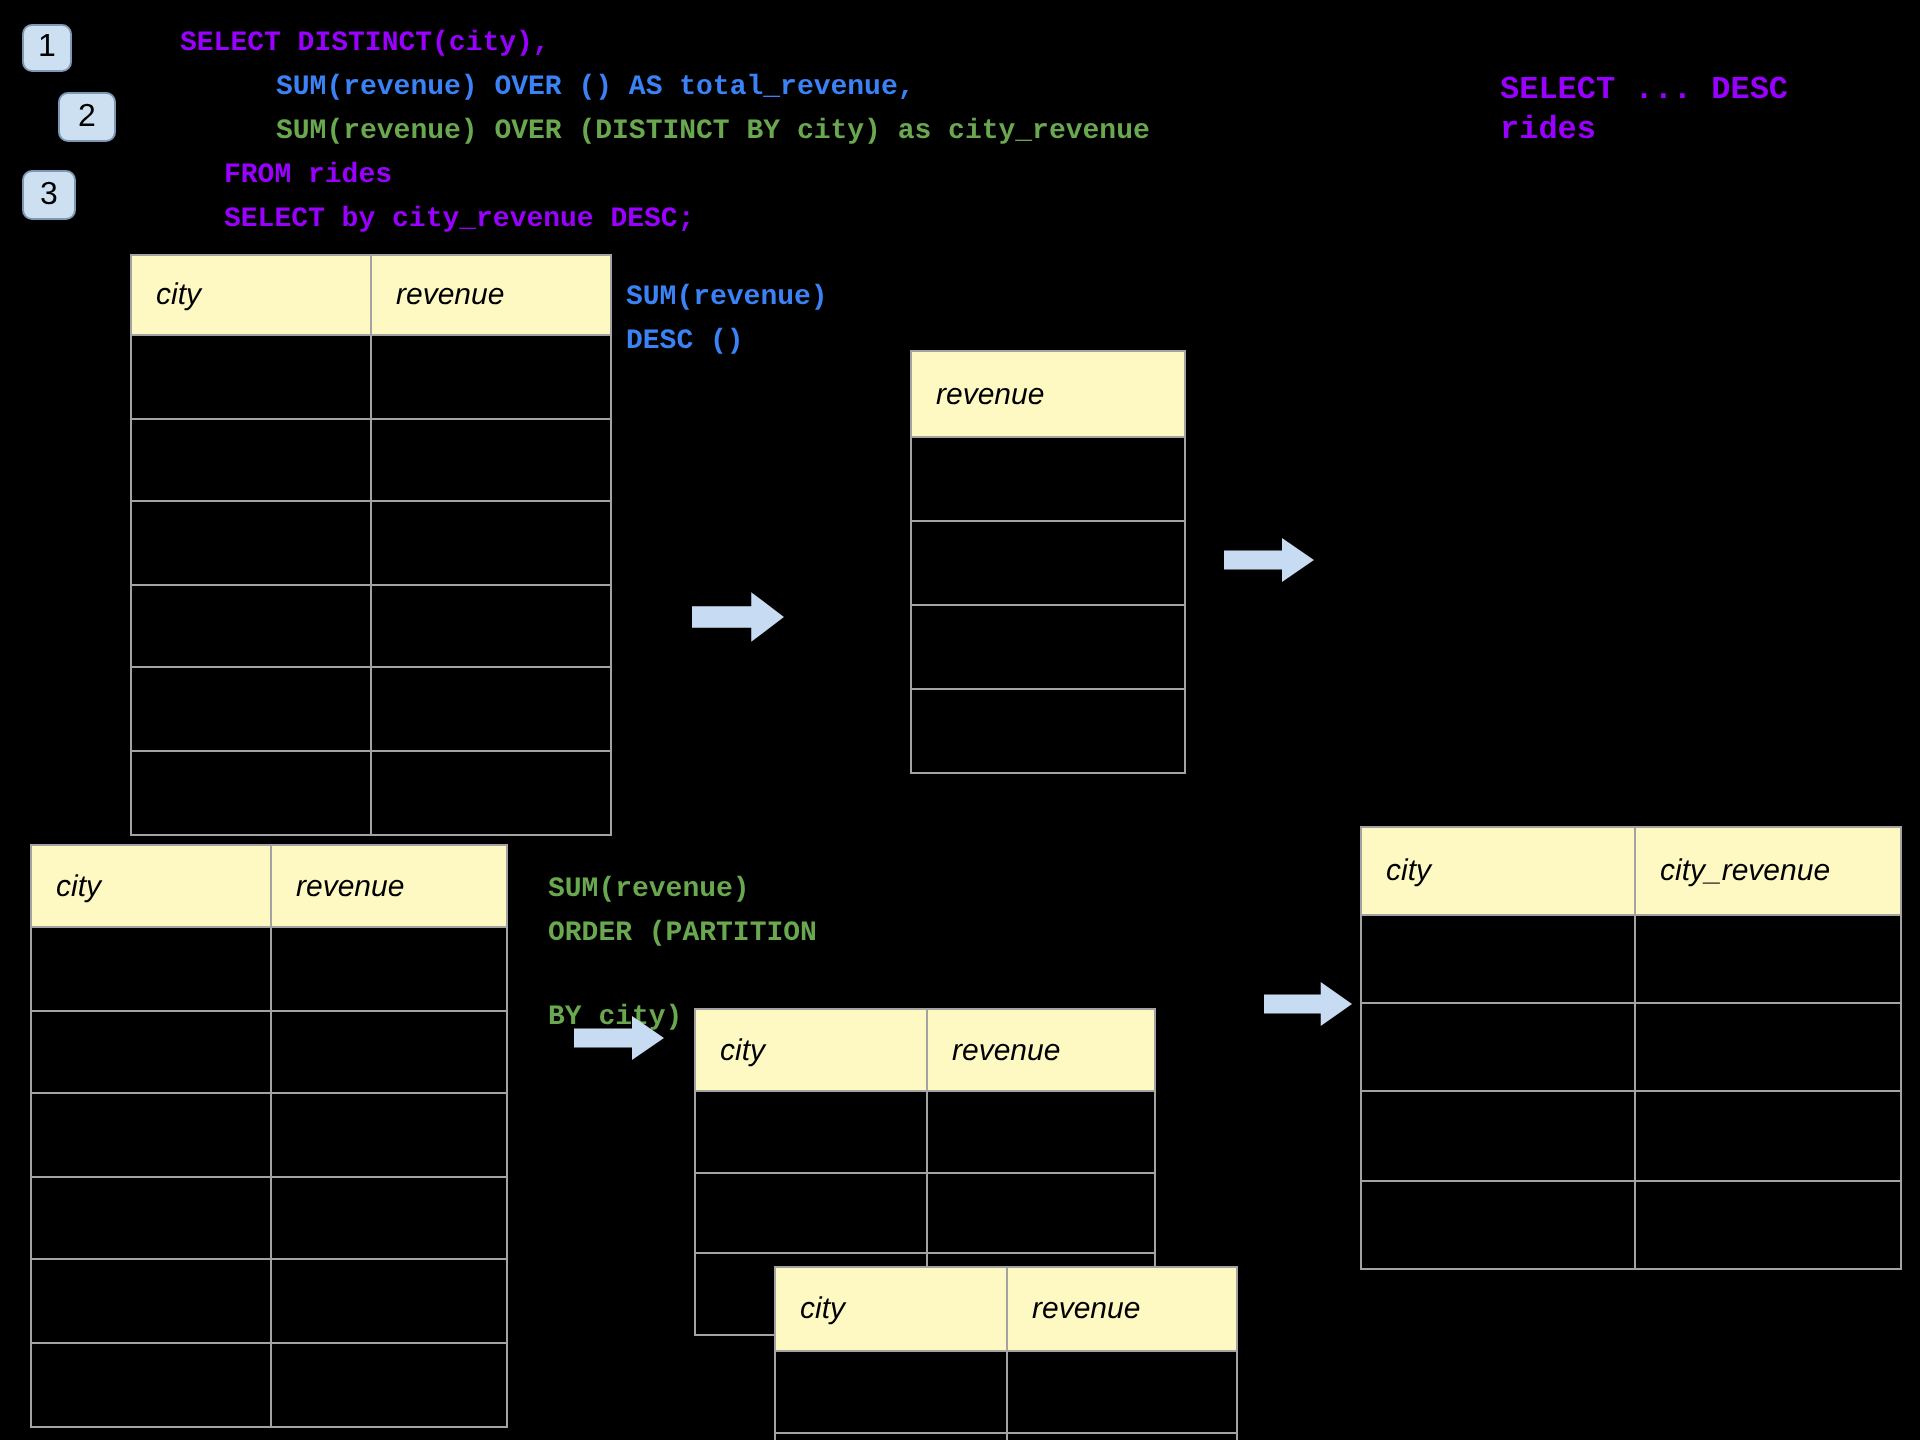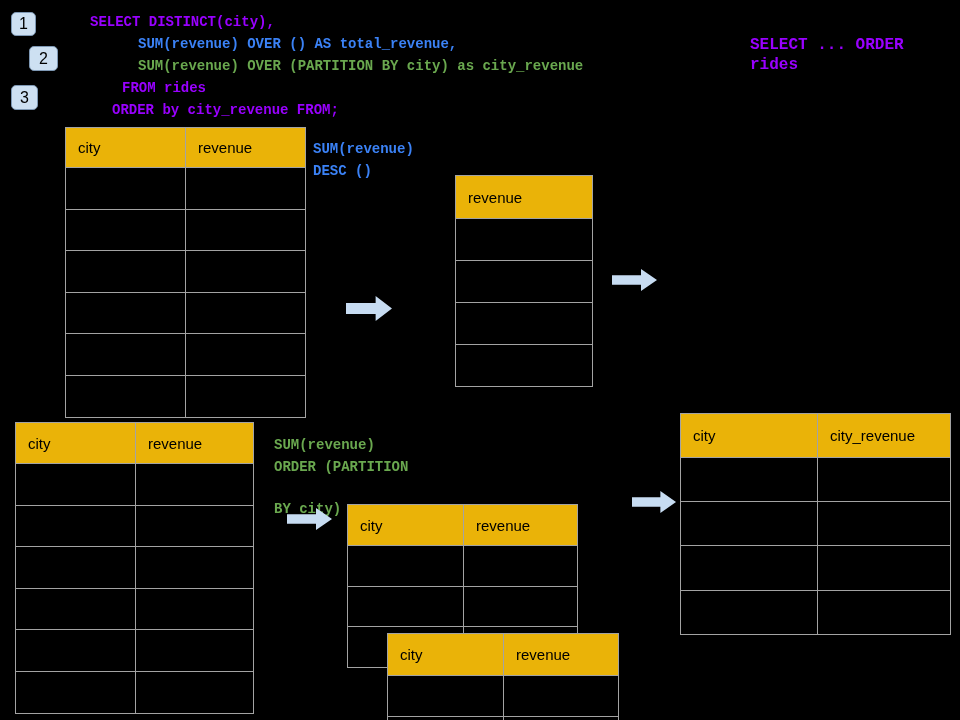--- a/index.html
+++ b/index.html
@@ -43,45 +43,46 @@
     border-collapse:collapse;
     table-layout:fixed;
     background:#000;
   }
   table.tbl td {
     border:1px solid #A3A3A3;
     padding:0;
     overflow:hidden;
   }
   table.tbl tr.hdr td {
-    background:#eab308;
+    background:#fef9c3;
     color:#000;
     font-size:15px;
     padding-left:12px;
     vertical-align:middle;
+    font-style:italic;
   }
   .arrow { position:absolute; }
 </style>
 </head>
 <body>
 
 <div class="badge" style="left:11px; top:12px; width:25px; height:24px;">1</div>
 <div class="badge" style="left:29px; top:46px; width:29px; height:25px;">2</div>
 <div class="badge" style="left:11px; top:85px; width:27px; height:25px;">3</div>
 
 <div>
   <div class="code c-purple" style="left:90px;  top:11px;">SELECT DISTINCT(city),</div>
   <div class="code c-red" style="left:138px; top:33px;">SUM(revenue) OVER () AS total_revenue,</div>
-  <div class="code c-green" style="left:138px; top:55px;">SUM(revenue) OVER (PARTITION BY city) as city_revenue</div>
-  <div class="code c-purple" style="left:112px; top:77px;margin-left:10px;">FROM rides</div>
-  <div class="code c-purple" style="left:112px; top:99px;">ORDER by city_revenue FROM;</div>
-</div>
-
-<div>
-  <div class="code small c-purple" style="left:750px; top:35px;">SELECT ... ORDER</div>
+  <div class="code c-green" style="left:138px; top:55px;">SUM(revenue) OVER (DISTINCT BY city) as city_revenue</div>
+  <div class="code c-purple" style="left:112px; top:77px;">FROM rides</div>
+  <div class="code c-purple" style="left:112px; top:99px;">SELECT by city_revenue DESC;</div>
+</div>
+
+<div>
+  <div class="code small c-purple" style="left:750px; top:35px;">SELECT ... DESC</div>
   <div class="code small c-purple" style="left:750px; top:55px;">rides</div>
 </div>
 
 <div>
   <div class="code c-red" style="left:313px; top:138px;">SUM(revenue)</div>
   <div class="code c-red" style="left:313px; top:160px;">DESC ()</div>
 </div>
 
 <div>
   <div class="code c-green" style="left:274px; top:434px;">SUM(revenue)</div>

